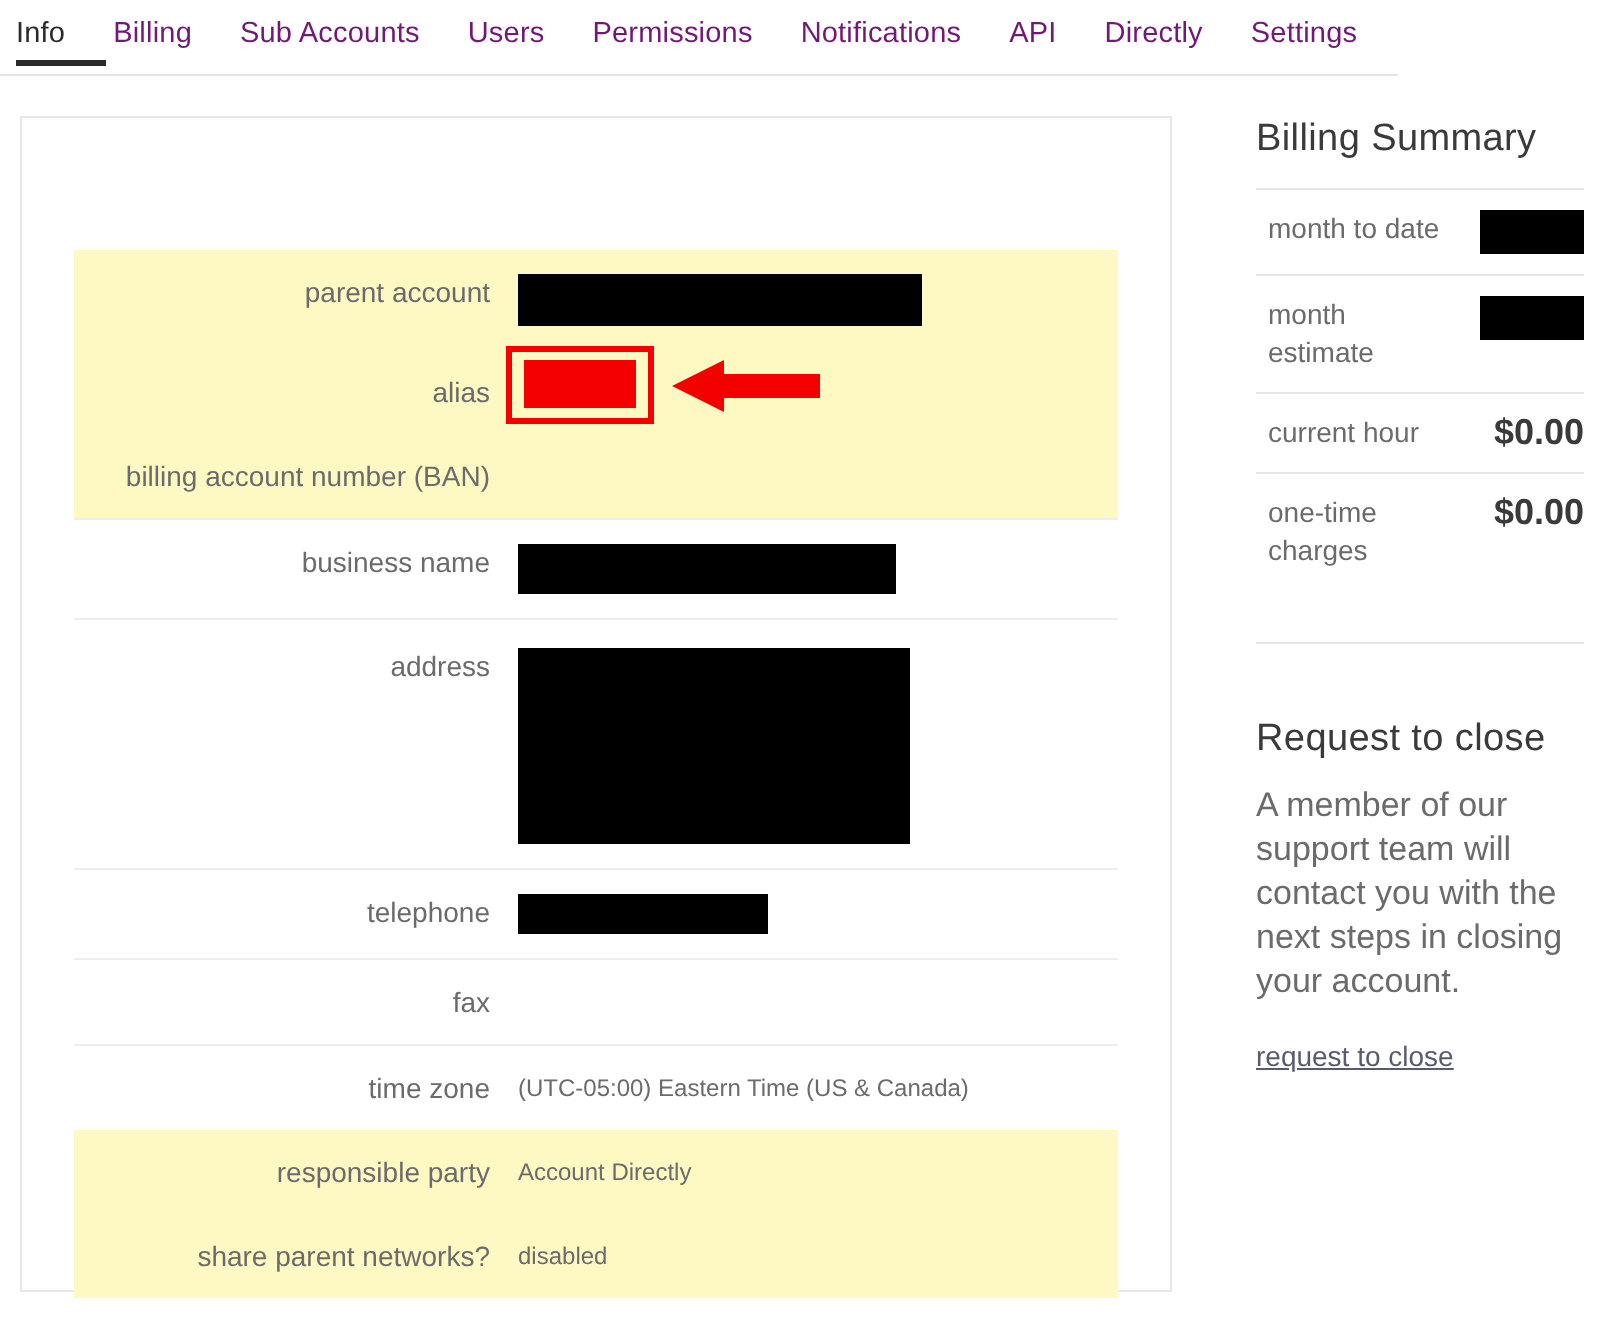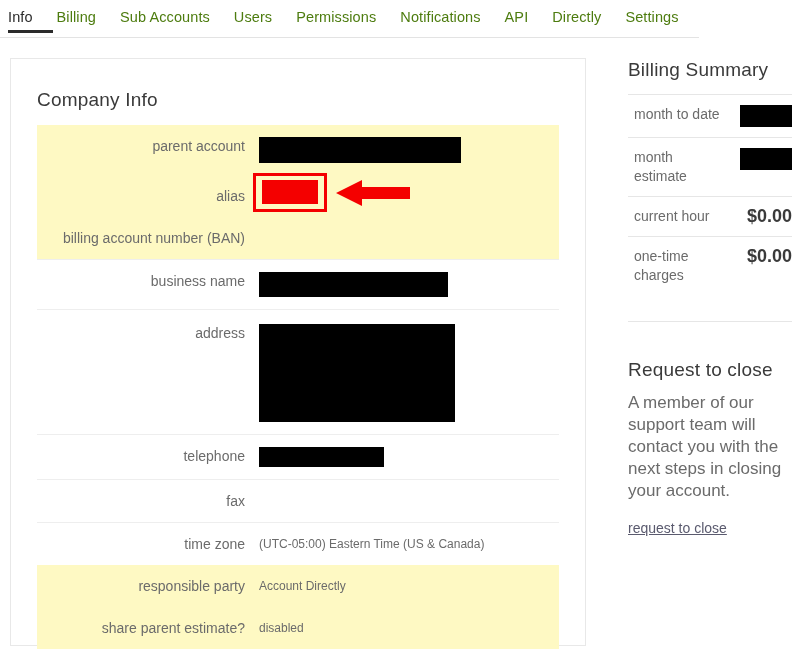--- a/index.html
+++ b/index.html
@@ -12,21 +12,21 @@
   }
   .page { position: relative; width: 812px; height: 668px; overflow: hidden; background:#fff; }
 
   
   .tabbar {
     position: absolute; left: 0; top: 0; width: 699px; height: 38px;
     border-bottom: 1px solid #e3e3e3;
   }
   .tabs { position: absolute; left: 8px; top: 8px; display: flex; align-items: flex-start; }
   .tab {
-    font-size: 14.5px; color: #4d7c0f; letter-spacing: .1px;
+    font-size: 14.5px; color: #701a75; letter-spacing: .1px;
     padding: 0 0 8px 0; margin-right: 24px; white-space: nowrap;
     cursor: pointer; line-height: 18px;
   }
   .tab.active { color: #2b2b2b; }
   .tab-underline {
     position: absolute; left: 8px; top: 30px; width: 45px; height: 3px;
     background: #2b2b2b;
   }
 
   
@@ -118,21 +118,20 @@
         <div class="tab">Permissions</div>
         <div class="tab">Notifications</div>
         <div class="tab">API</div>
         <div class="tab">Directly</div>
         <div class="tab">Settings</div>
       </div>
     <div class="tab-underline"></div>
   </div>
 
   <div class="card">
-    <div class="card-title">Company Info</div>
     <div class="fields" id="company-fields">
         <div class="row shaded">
           <div class="row-label">parent account</div>
           <div class="row-value">
             <span class="redact" style="width: 202px; height: 26px;"></span>
           </div>
         </div>
         <div class="row shaded">
           <div class="row-label">alias</div>
           <div class="row-value"></div>
@@ -165,21 +164,21 @@
         </div>
         <div class="row sep">
           <div class="row-label">time zone</div>
           <div class="row-value">(UTC-05:00) Eastern Time (US &amp; Canada)</div>
         </div>
         <div class="row shaded">
           <div class="row-label">responsible party</div>
           <div class="row-value">Account Directly</div>
         </div>
         <div class="row shaded">
-          <div class="row-label">share parent estimate?</div>
+          <div class="row-label">share parent networks?</div>
           <div class="row-value">disabled</div>
         </div>
       </div>
   </div>
 
   <div class="anno-box"></div>
   <div class="anno-fill"></div>
   <svg class="anno-arrow" viewBox="0 0 74 26">
     <polygon points="0,13 26,0 26,7 74,7 74,19 26,19 26,26" fill="#f40000"></polygon>
   </svg>

